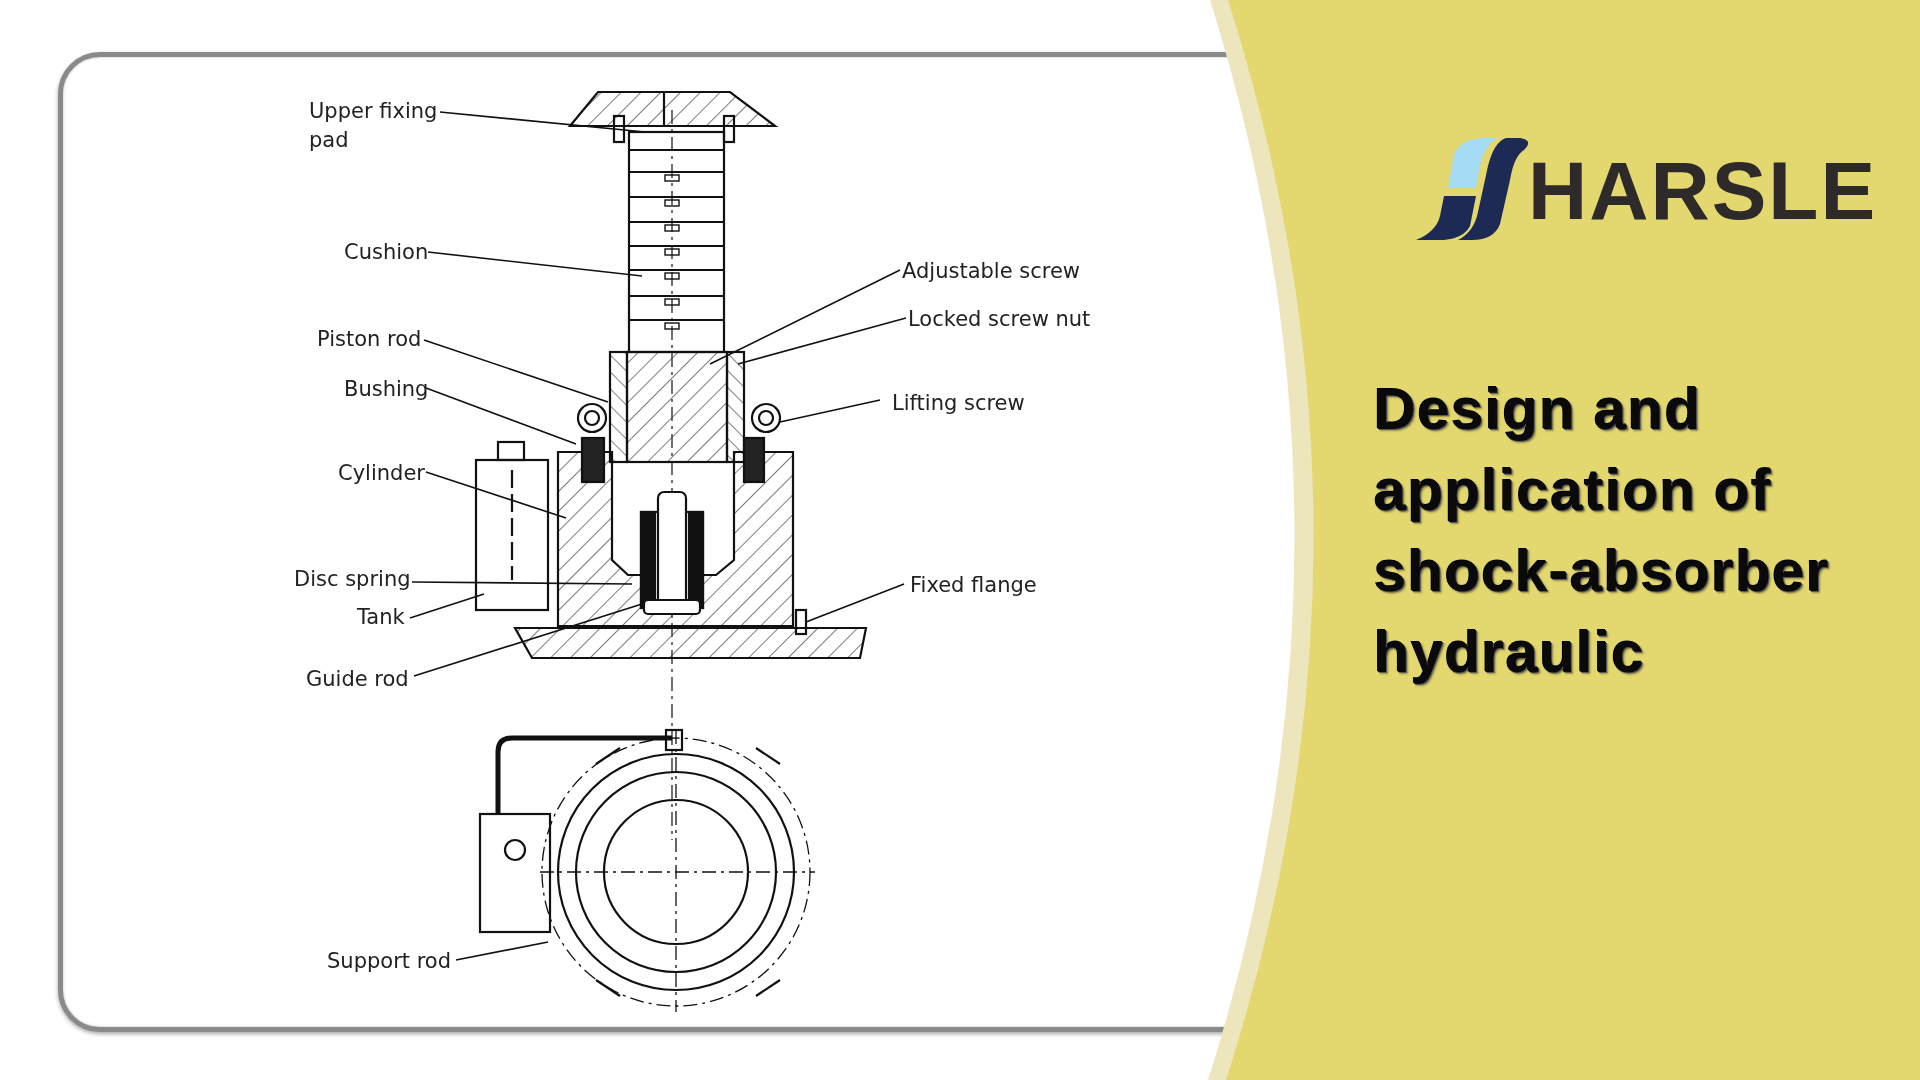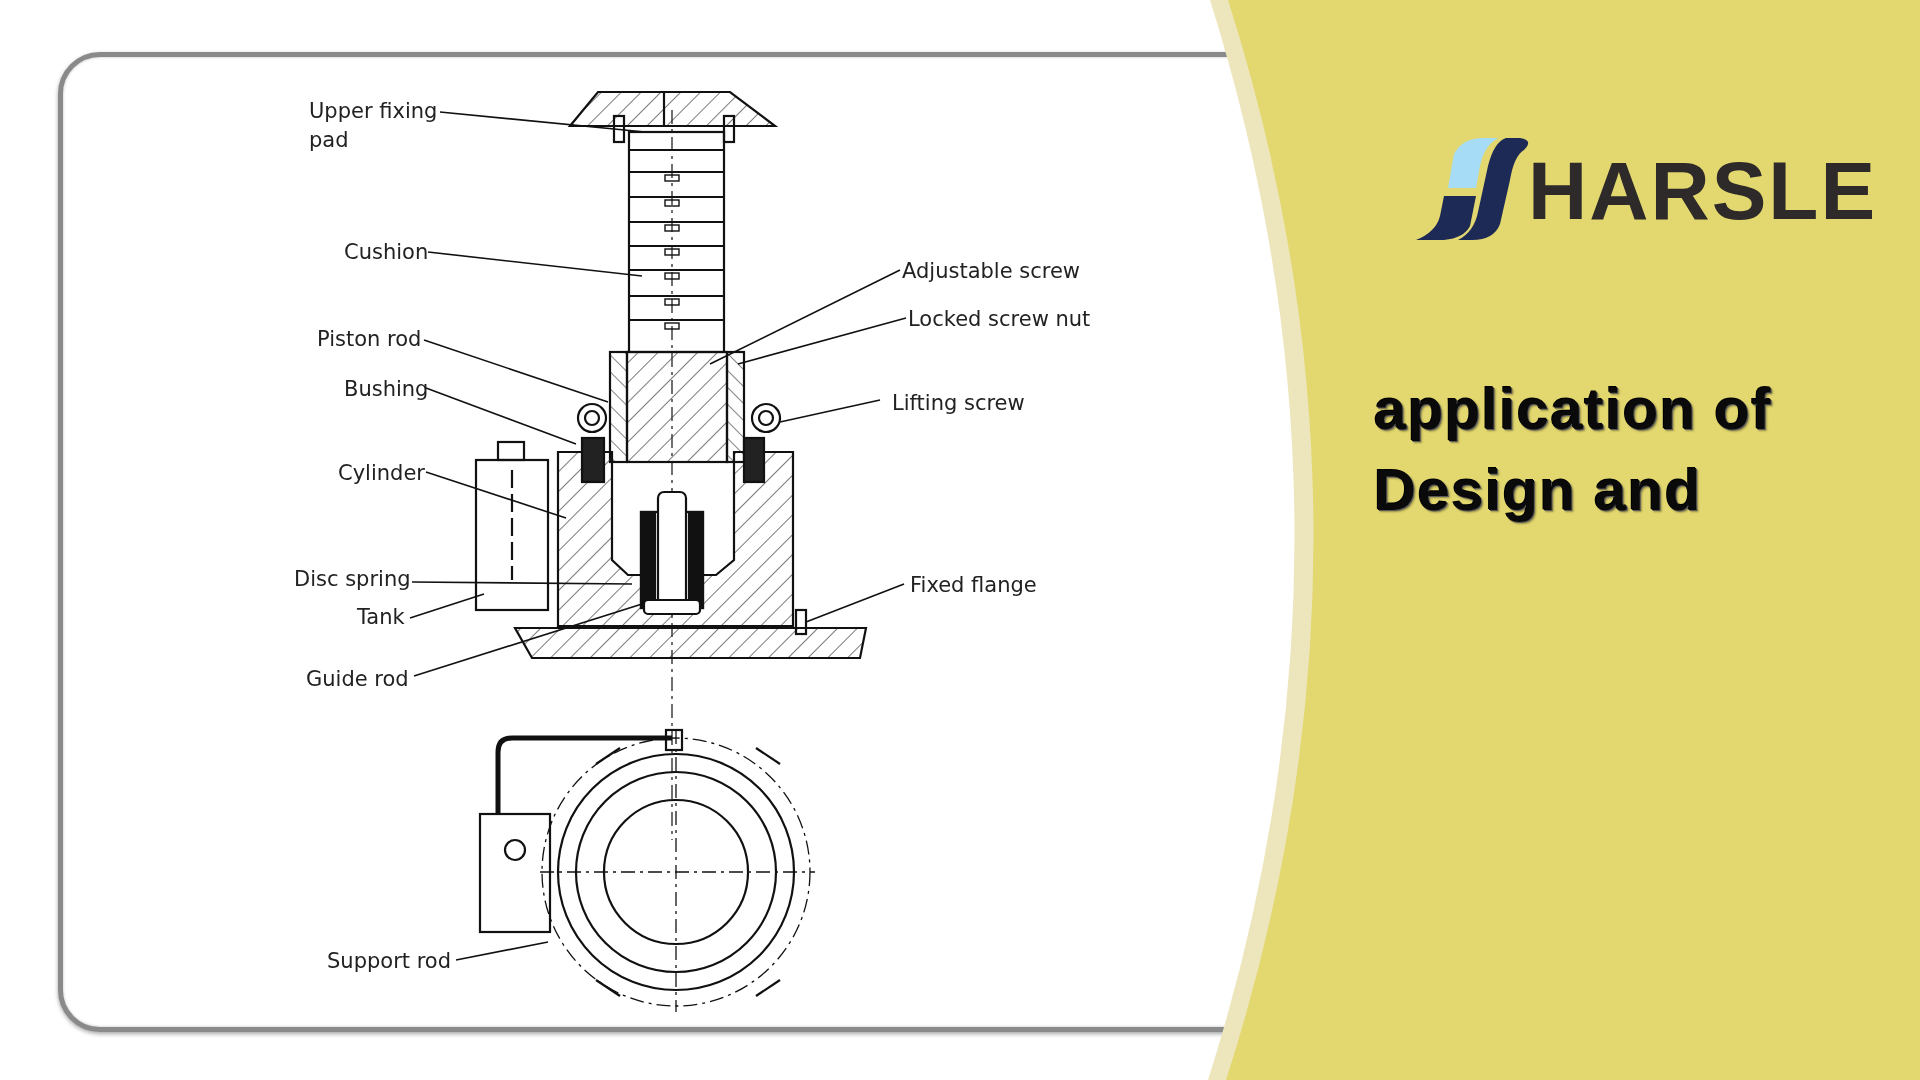--- a/index.html
+++ b/index.html
@@ -137,15 +137,17 @@
 </svg>
 
 <svg class="logo" viewBox="0 0 420 110" xmlns="http://www.w3.org/2000/svg">
   <path d="M40,18 Q48,2 70,2 L84,2 Q70,10 66,30 L62,52 L34,52 Z" fill="#a6dcf5"></path>
   <path d="M30,60 L62,60 L56,90 Q50,102 30,104 L2,104 Q22,96 26,80 Z" fill="#1c2a55"></path>
   <path d="M92,2 L106,2 Q120,4 110,14 Q100,20 96,44 L86,88 Q80,104 58,104 L44,104 Q60,96 64,76 L74,30 Q80,6 92,2 Z" fill="#1c2a55"></path>
 </svg>
 <div class="logo-text">HARSLE</div>
 
 <div class="heading">
+  <span>Design and</span>
   <span>application of</span>
-  <span>Design and</span>
+  <span>shock-absorber</span>
+  <span>hydraulic</span>
 </div>
 
 </body></html>

